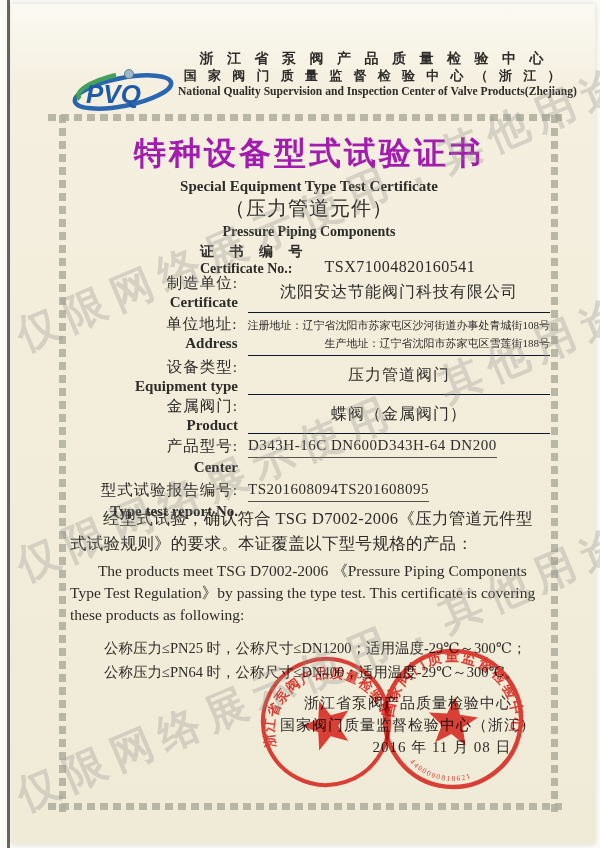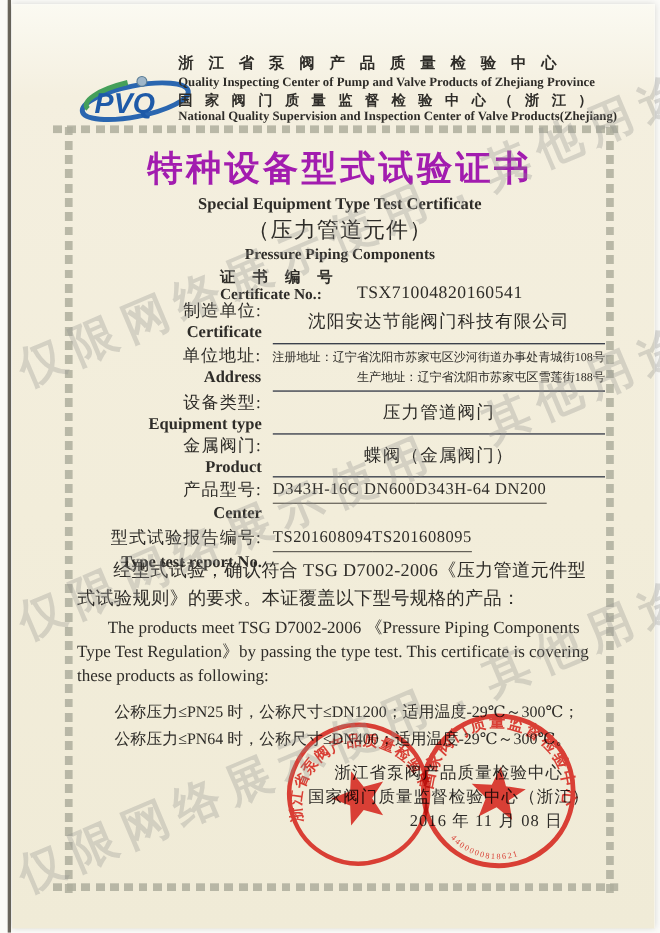--- a/index.html
+++ b/index.html
@@ -12,21 +12,21 @@
   .scan-edge{position:absolute;left:7px;top:0;bottom:0;width:3px;background:#6b675e;z-index:1;}
   .paper{
     position:absolute;left:11px;top:4px;right:5px;bottom:4px;z-index:2;
     background:linear-gradient(180deg,#fbfaf2 0%,#f4efdf 10%,#f2edda 55%,#f0ebd7 100%);
     box-shadow:0 0 6px rgba(0,0,0,.15);
   }
   .canvas{position:absolute;inset:0;z-index:3;}
 
   
   .logo{position:absolute;left:66px;top:62px;width:110px;height:58px;}
-  .header-text{position:absolute;left:162px;top:50px;width:392px;line-height:1.28;}
+  .header-text{position:absolute;left:178px;top:50px;width:392px;text-align:center;line-height:1.28;}
   .h-cn1{font-size:14px;font-weight:bold;letter-spacing:5px;white-space:nowrap;}
   .h-en {font-size:11.6px;font-weight:bold;white-space:nowrap;}
   .h-cn2{font-size:13px;font-weight:bold;letter-spacing:4px;white-space:nowrap;}
 
   
   .frame-h{position:absolute;left:48px;width:514px;height:7px;
     background:repeating-linear-gradient(90deg,#aeae9d 0 8px,transparent 8px 13px);opacity:.85;}
   .frame-v{position:absolute;top:112px;height:700px;width:7px;
     background:repeating-linear-gradient(0deg,#aeae9d 0 8px,transparent 8px 13px);opacity:.85;}
   .frame-top{top:114px;}
@@ -97,21 +97,20 @@
   <div class="logo">
     <svg viewBox="0 0 110 58" width="110" height="58">
       <ellipse cx="57" cy="30" rx="49" ry="14" fill="none" stroke="#2a66b0" stroke-width="4.5" transform="rotate(-11 57 30)"></ellipse>
       <path d="M 14 37 A 49 14 -11 0 1 50 13" fill="none" stroke="#45a05a" stroke-width="4.5"></path>
       <circle cx="63" cy="12" r="4.5" fill="#9fb6c9" stroke="#5a7d96" stroke-width="1"></circle>
       <text x="20" y="41" font-size="26" font-weight="bold" font-style="italic" fill="#1e5aa8" font-family="Liberation Sans, sans-serif">PVQ</text>
     </svg>
   </div>
   <div class="header-text">
     <div class="h-cn1">浙 江 省 泵 阀 产 品 质 量 检 验 中 心</div>
-    <div class="h-en">Quality Inspecting Center of Pump and Valve Products of Zhejiang Province</div>
     <div class="h-cn2">国 家 阀 门 质 量 监 督 检 验 中 心 （ 浙 江 ）</div>
     <div class="h-en">National Quality Supervision and Inspection Center of Valve Products(Zhejiang)</div>
   </div>
 
   <div class="frame-h frame-top"></div>
   <div class="frame-h frame-bottom"></div>
   <div class="frame-v frame-left"></div>
   <div class="frame-v frame-right"></div>
 
   <div class="title-block">

